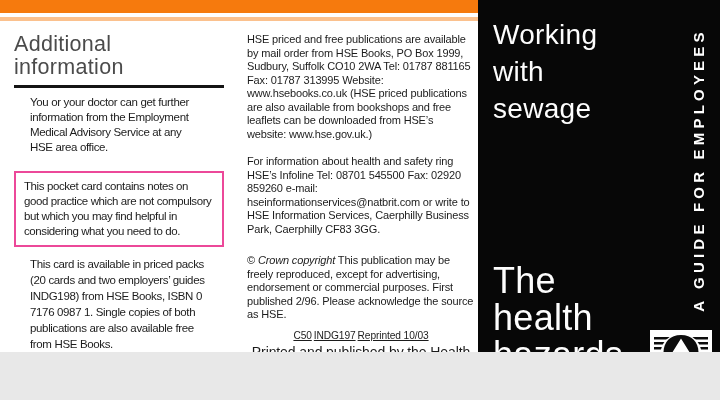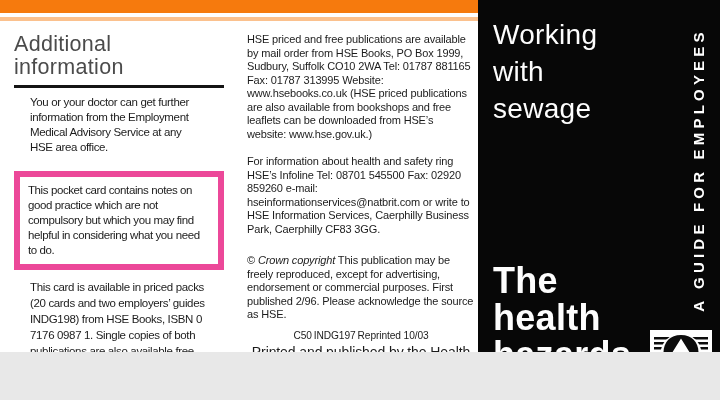--- a/index.html
+++ b/index.html
@@ -13,35 +13,35 @@
   .bar-light-top     { position:absolute; left:0; top:17px; width:478px; height:4px;  background:var(--light-orange,#FBC18E); }
   .bar-light-bottom  { position:absolute; left:0; top:374px;width:478px; height:4px;  background:var(--light-orange,#FBC18E); }
   .bar-orange-bottom { position:absolute; left:0; top:382px;width:478px; height:18px; background:var(--orange,#F67A0D); }
 
   
   .left-col { position:absolute; left:14px; top:33px; width:210px; }
   .heading { font-size:21.5px; line-height:23px; color:#4b4b4b; font-weight:normal; letter-spacing:0.3px; }
   .rule { height:3px; background:#141414; margin-top:6px; }
   .body-sm { font-size:11.5px; line-height:15px; letter-spacing:-0.35px; white-space:pre-wrap; margin:16px; }
   .left-col .p1 { margin-top:7px; }
-  .note-box { border:6px solid #ec4899; padding:6px 8px; margin-top:7px; font-size:11.5px; line-height:15px; letter-spacing:-0.4px; white-space:pre-wrap; }
+  .note-box { border:2px solid #ec4899; padding:6px 8px; margin-top:7px; font-size:11.5px; line-height:15px; letter-spacing:-0.4px; white-space:pre-wrap; }
   .left-col .p2 { margin-top:9px; line-height:16px; }
 
   
   .mid-col { position:absolute; left:247px; top:33px; width:228px; }
   .mid-col p { font-size:11px; line-height:13.5px; letter-spacing:-0.15px; white-space:pre-wrap; margin:0 0 14px 0; }
   .mid-col .copyright { margin-top:18px; margin-bottom:0; }
   .footer-codes { margin-top:8px; text-align:center; font-size:10.2px; letter-spacing:-0.1px; }
-  .footer-codes span { margin:0 1px; }
+  .footer-codes span { margin:0 1px;text-decoration:underline; }
   .footer-publisher { text-align:center; font-size:14px; letter-spacing:-0.1px; margin-top:3px; }
 
   
   .cover { position:absolute; left:478px; top:0; width:242px; height:400px; background:var(--panel-black,#070707); color:#fff; }
   .cover-title { position:absolute; left:15px; top:16px; font-size:28px; line-height:37px; font-weight:300; letter-spacing:0.3px; color:#fdfdfd; }
-  .cover-sub   { position:absolute; left:15px; top:262px; font-size:36px; line-height:37px; font-weight:700; letter-spacing:0.3px; color:#fdfdfd; }
+  .cover-sub   { position:absolute; left:15px; top:262px; font-size:36px; line-height:37px; font-weight:400; letter-spacing:0.3px; color:#fdfdfd; }
   .vertical-banner {
     position:absolute; left:212px; top:334px; width:328px; height:22px;
     transform:rotate(-90deg); transform-origin:0 0;
     font-size:15px; font-weight:bold; letter-spacing:4.2px; color:#fff;
     text-align:center; white-space:nowrap;
   }
   .hse-logo { position:absolute; left:172px; top:330px; width:62px; height:66px; }
 </style>
 </head>
 <body>

